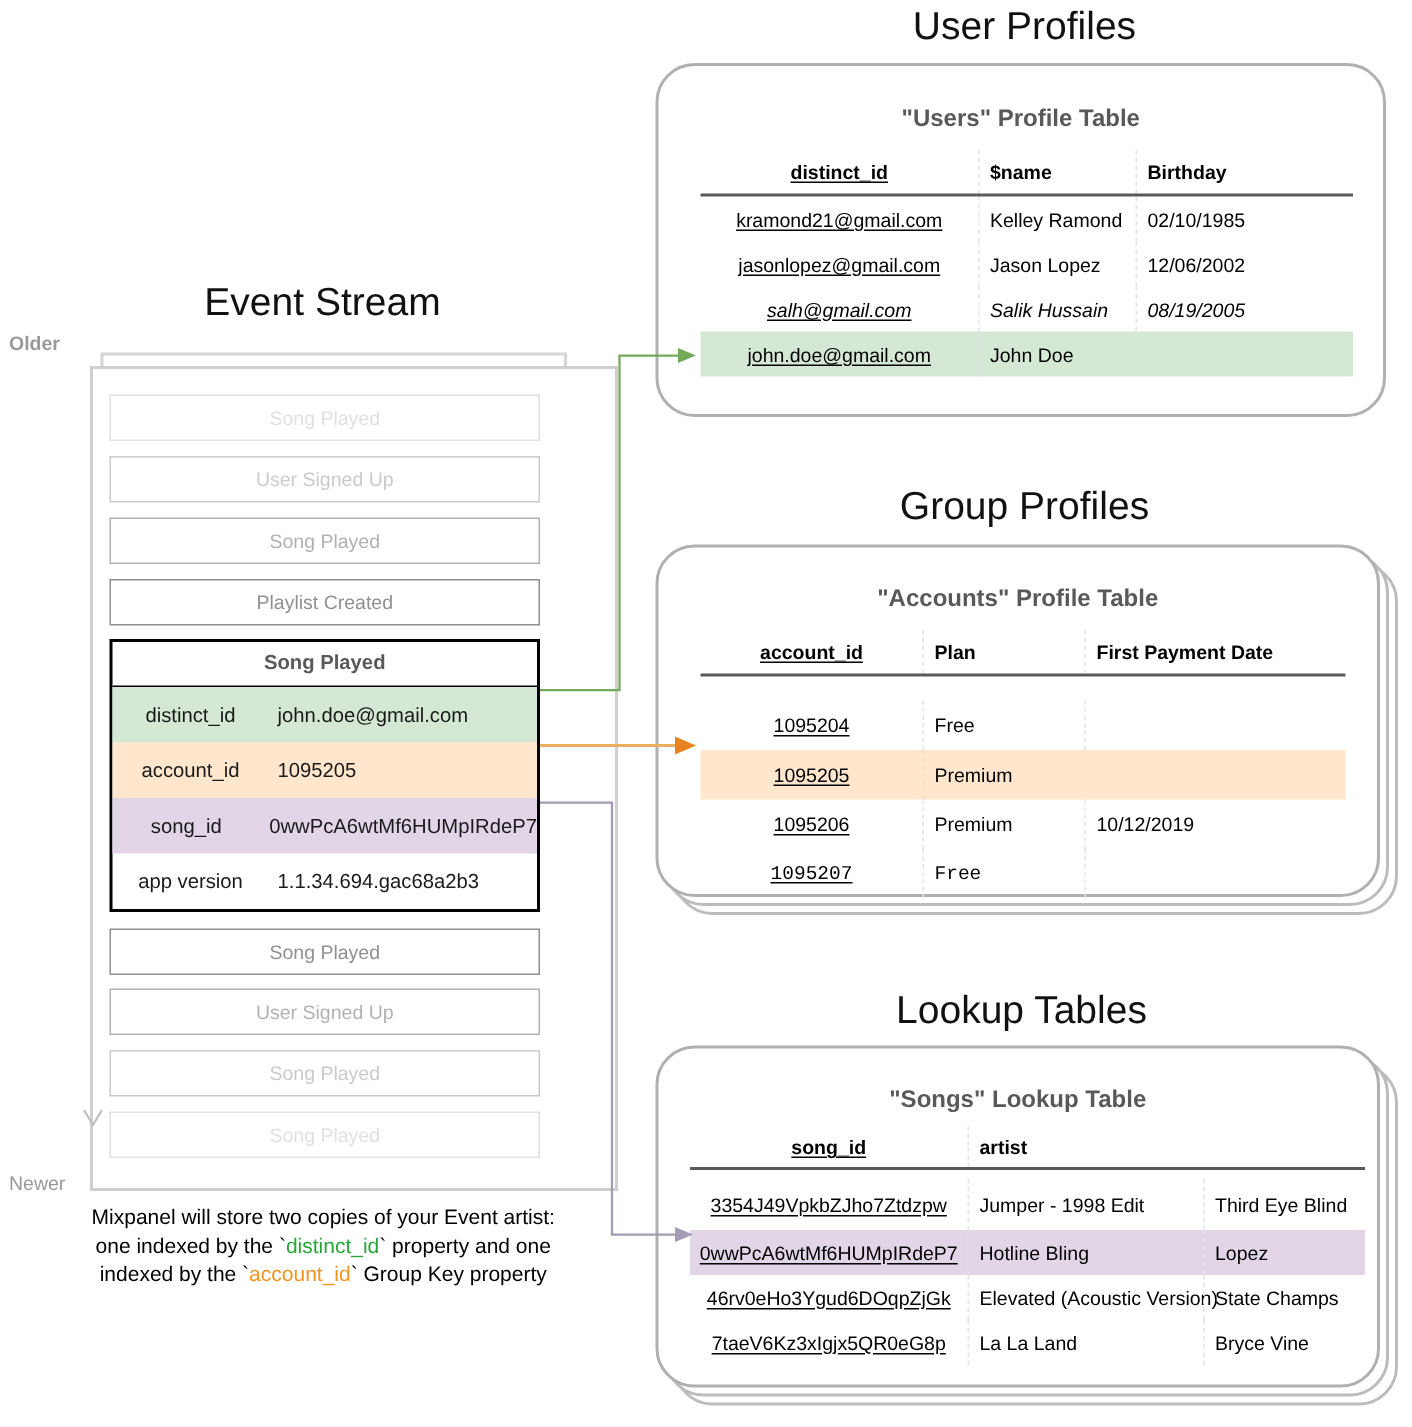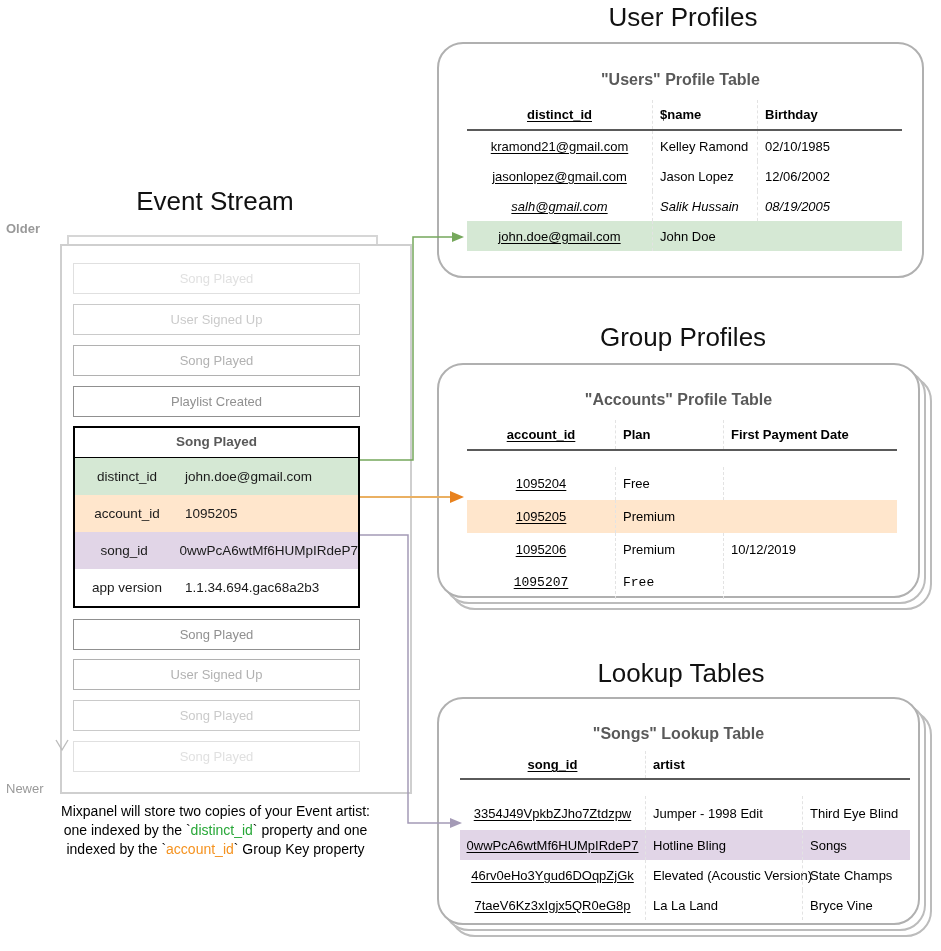--- a/index.html
+++ b/index.html
@@ -228,29 +228,29 @@
 <div class="card-stack" style="left:449px; top:709px; width:483px; height:228px;"></div>
 <div class="card-stack" style="left:443px; top:703px; width:483px; height:228px;"></div>
 <div class="card" style="left:437px; top:697px; width:483px; height:228px;">
   <div class="card-title" style="top:26px;">"Songs" Lookup Table</div>
   <div class="tbl" style="left:21px; top:52px; width:450px;">
     <div class="trow th songs-cols" style="height:27px;">
       <div class="c-mid u">song_id</div>
       <div class="c-left sep">artist</div>
     </div>
     <div class="rule" style="left:0; top:27px; width:450px;"></div>
-    <div class="trow songs-cols" style="height:34px; margin-top:18px;">
+    <div class="trow songs-cols" style="height:34px; margin-top:8px;">
       <div class="c-mid u">3354J49VpkbZJho7Ztdzpw</div>
       <div class="c-left sep">Jumper - 1998 Edit</div>
       <div class="c-left sep">Third Eye Blind</div>
     </div>
     <div class="trow songs-cols row-hl-purple" style="height:30px;">
       <div class="c-mid u">0wwPcA6wtMf6HUMpIRdeP7</div>
       <div class="c-left sep">Hotline Bling</div>
-      <div class="c-left sep">Songs</div>
+      <div class="c-left sep">Lopez</div>
     </div>
     <div class="trow songs-cols" style="height:30px;">
       <div class="c-mid u">46rv0eHo3Ygud6DOqpZjGk</div>
       <div class="c-left sep">Elevated (Acoustic Version)</div>
       <div class="c-left sep">State Champs</div>
     </div>
     <div class="trow songs-cols" style="height:30px;">
       <div class="c-mid u">7taeV6Kz3xIgjx5QR0eG8p</div>
       <div class="c-left sep">La La Land</div>
       <div class="c-left sep">Bryce Vine</div>

